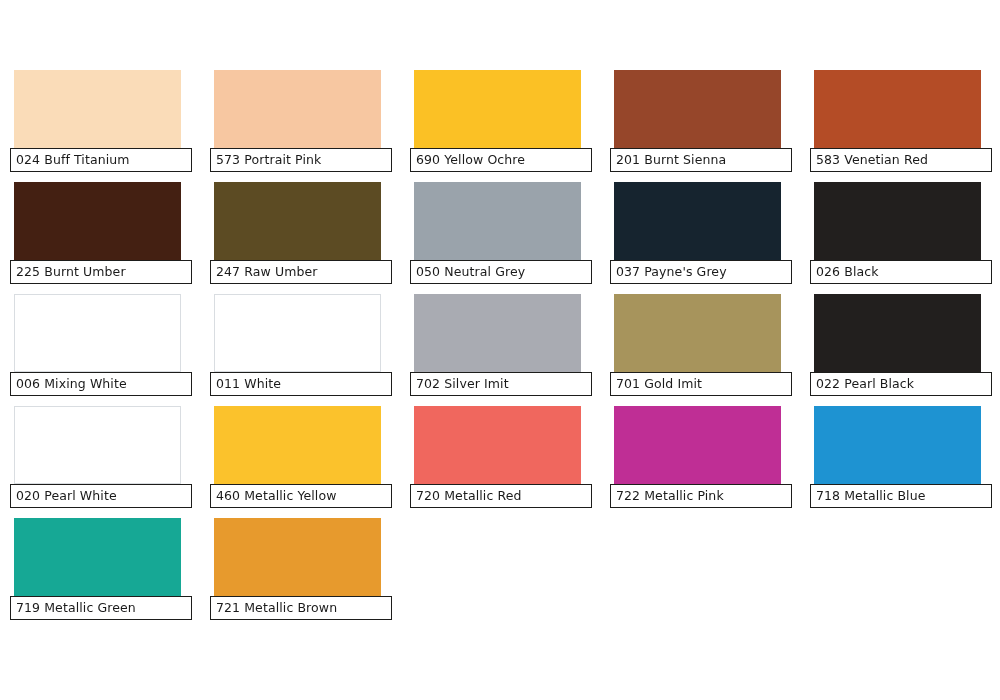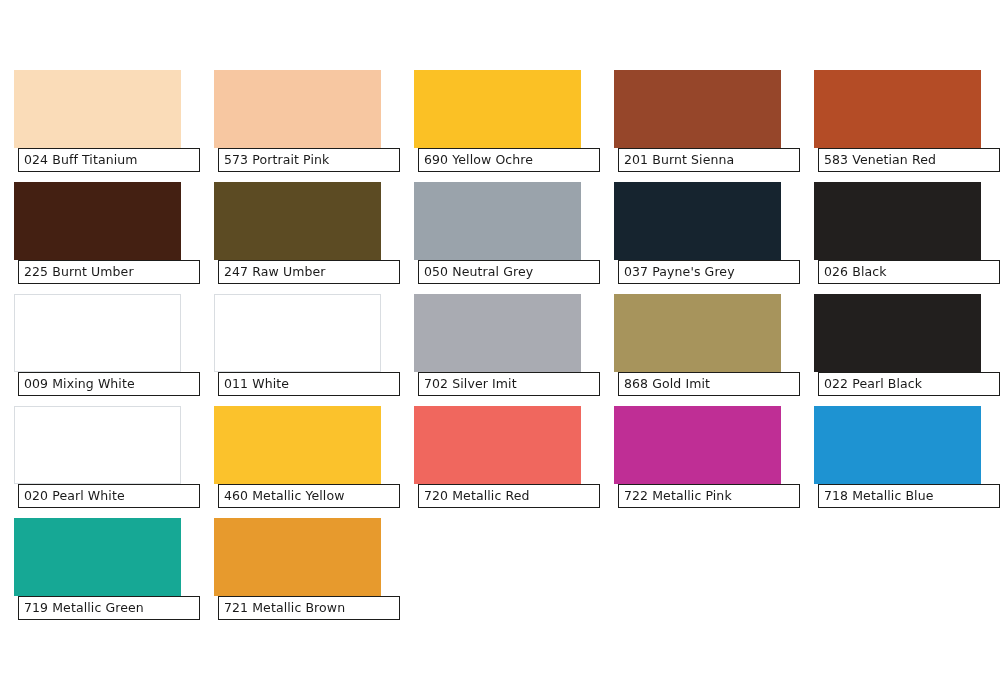--- a/index.html
+++ b/index.html
@@ -45,21 +45,21 @@
     height: 78px;
     box-sizing: border-box;
   }
 
   .swatch-chip.bordered {
     border: 1px solid #d9dde1;
   }
 
   .swatch-label {
     position: absolute;
-    left: 8px;
+    left: 0px;
     top: 78px;
     width: 182px;
     height: 24px;
     box-sizing: border-box;
     background: #ffffff;
     border: 1px solid #1d1d1b;
     display: flex;
     align-items: center;
     padding-left: 5px;
     font-size: 12.5px;
@@ -110,33 +110,33 @@
       <div class="swatch-cell">
         <div class="swatch-chip" style="background-color: rgb(22, 36, 47);"></div>
         <div class="swatch-label">037 Payne's Grey</div>
       </div>
       <div class="swatch-cell">
         <div class="swatch-chip" style="background-color: rgb(34, 31, 30);"></div>
         <div class="swatch-label">026 Black</div>
       </div>
       <div class="swatch-cell">
         <div class="swatch-chip bordered" style="background-color: rgb(255, 255, 255);"></div>
-        <div class="swatch-label">009 Mixing White</div>
+        <div class="swatch-label">006 Mixing White</div>
       </div>
       <div class="swatch-cell">
         <div class="swatch-chip bordered" style="background-color: rgb(255, 255, 255);"></div>
         <div class="swatch-label">011 White</div>
       </div>
       <div class="swatch-cell">
         <div class="swatch-chip" style="background-color: rgb(169, 171, 178);"></div>
         <div class="swatch-label">702 Silver Imit</div>
       </div>
       <div class="swatch-cell">
         <div class="swatch-chip" style="background-color: rgb(167, 148, 92);"></div>
-        <div class="swatch-label">868 Gold Imit</div>
+        <div class="swatch-label">701 Gold Imit</div>
       </div>
       <div class="swatch-cell">
         <div class="swatch-chip" style="background-color: rgb(34, 31, 30);"></div>
         <div class="swatch-label">022 Pearl Black</div>
       </div>
       <div class="swatch-cell">
         <div class="swatch-chip bordered" style="background-color: rgb(255, 255, 255);"></div>
         <div class="swatch-label">020 Pearl White</div>
       </div>
       <div class="swatch-cell">

